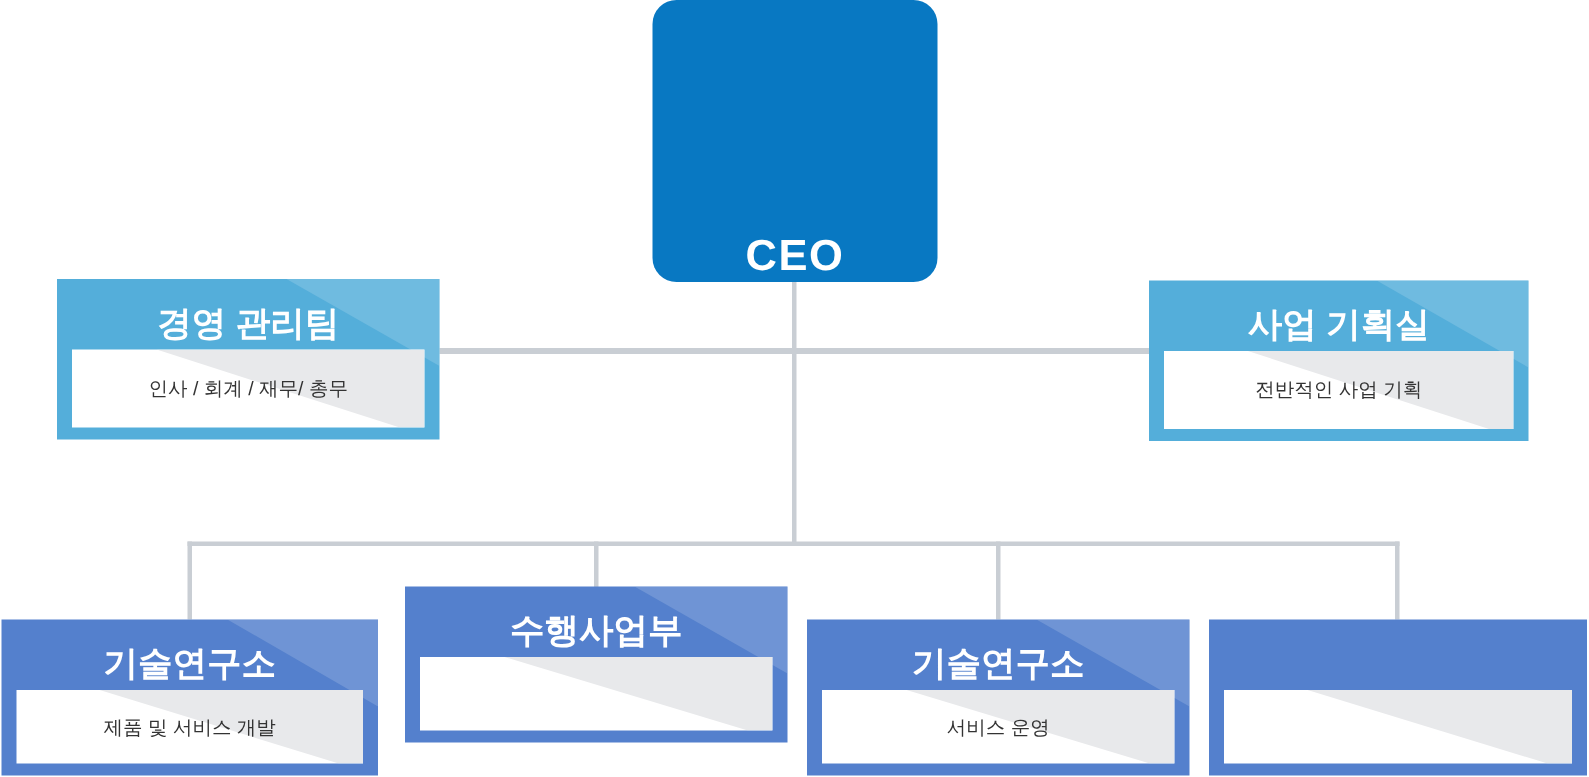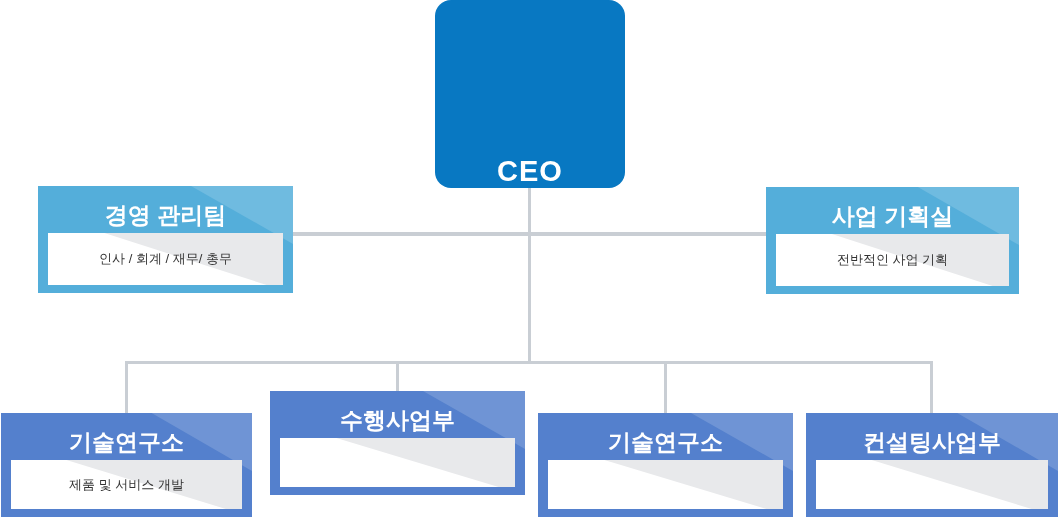--- a/index.html
+++ b/index.html
@@ -123,26 +123,23 @@
     </div>
   </div>
 
   <div class="card royal" style="left:538px;top:413px;width:255px;height:104px;">
     <div class="card-header">
       <div class="shine"></div>
       <span class="card-title">기술연구소</span>
     </div>
     <div class="card-body">
       <div class="body-shade"></div>
+      <span class="card-desc">서비스 운영</span>
     </div>
   </div>
 
   <div class="card royal" style="left:806px;top:413px;width:252px;height:104px;">
-    <div class="card-header">
-      <div class="shine"></div>
-      <span class="card-title">컨설팅사업부</span>
-    </div>
     <div class="card-body">
       <div class="body-shade"></div>
     </div>
   </div>
 
 </div>
 
 </body></html>

